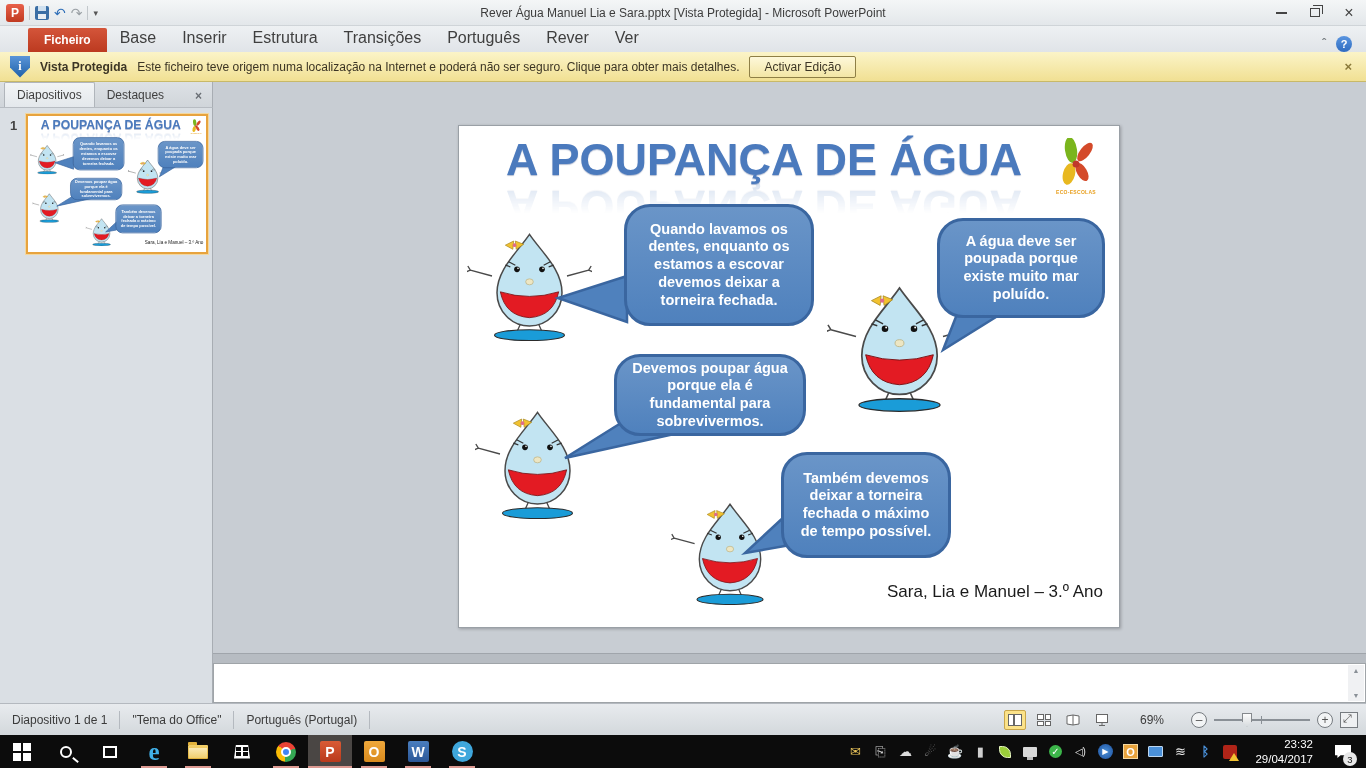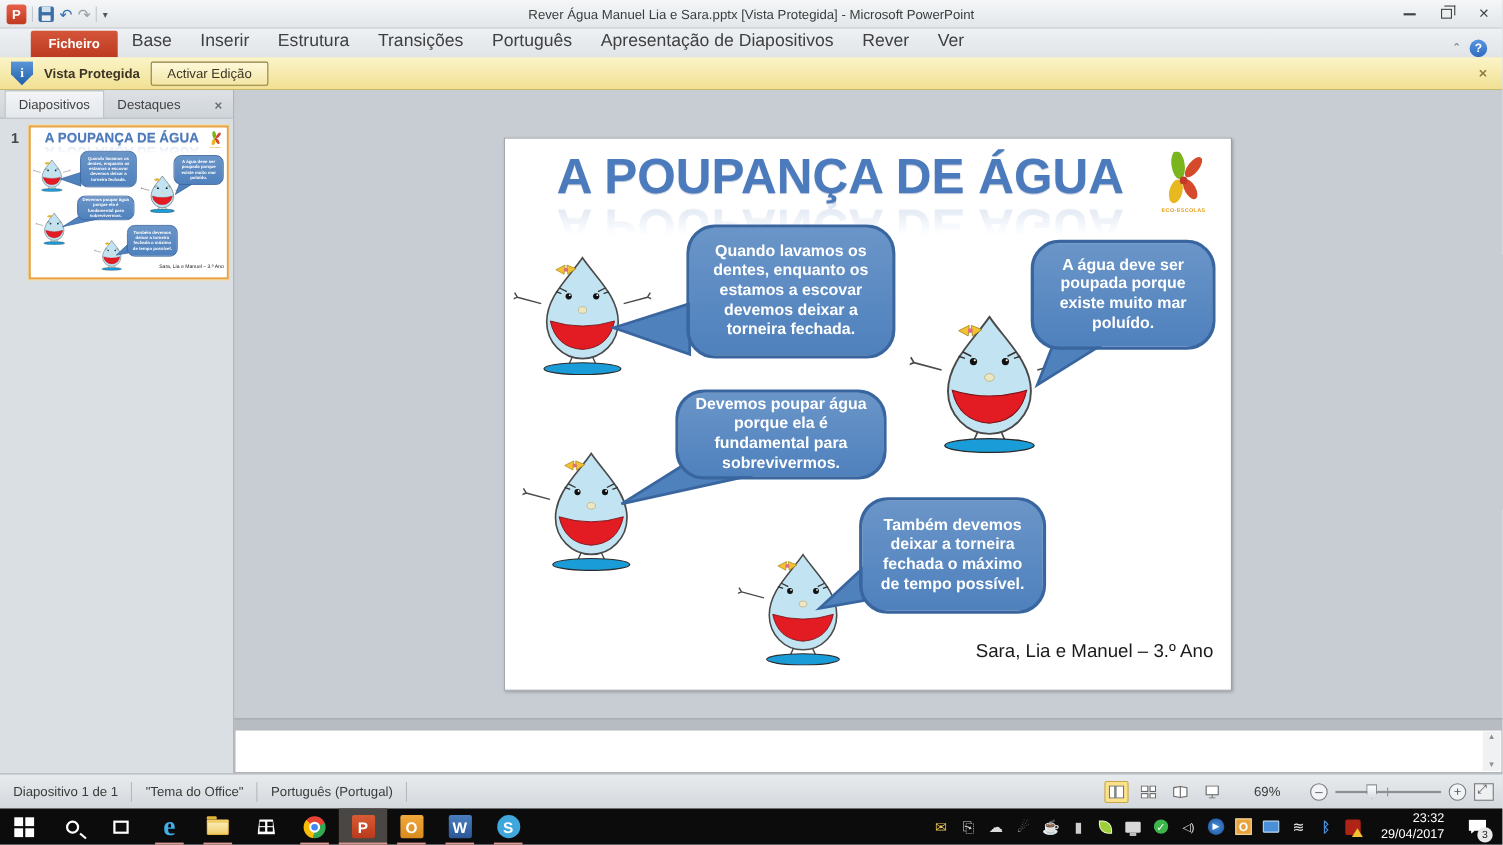--- a/index.html
+++ b/index.html
@@ -216,32 +216,32 @@
     </div>
   </div>
 
   <div class="tabrow">
     <div class="file-tab">Ficheiro</div>
     <div class="rtab">Base</div>
     <div class="rtab">Inserir</div>
     <div class="rtab">Estrutura</div>
     <div class="rtab">Transições</div>
     <div class="rtab">Português</div>
-    <div class="rtab">Apresentação de Diapositivos</div>
     <div class="rtab">Rever</div>
     <div class="rtab">Ver</div>
     <div class="tab-right">
       <span class="collapse-icon">ˆ</span>
       <span class="help-icon">?</span>
     </div>
   </div>
 
   <div class="protbar">
     <div class="shield">i</div>
     <span class="prot-label">Vista Protegida</span>
+    <span class="prot-msg">Este ficheiro teve origem numa localização na Internet e poderá não ser seguro. Clique para obter mais detalhes.</span>
     <button class="prot-btn">Activar Edição</button>
     <span class="prot-close">×</span>
   </div>
 
   <div class="panel-tabs">
     <div class="ptab active">Diapositivos</div>
     <div class="ptab">Destaques</div>
     <div class="ptab-close">×</div>
   </div>
 

